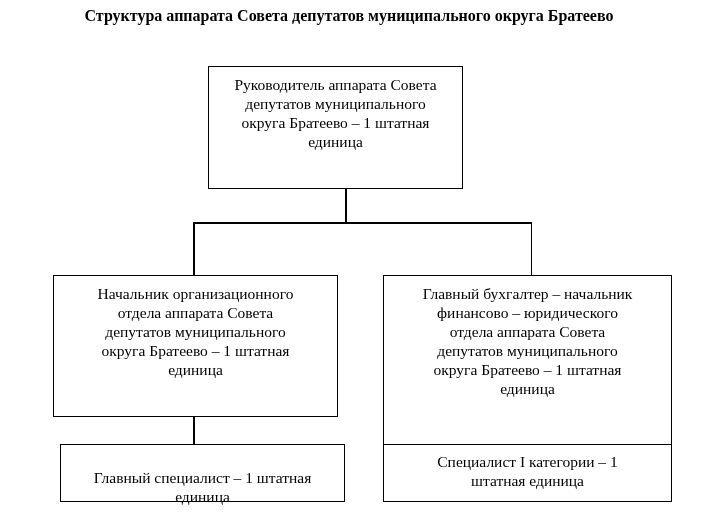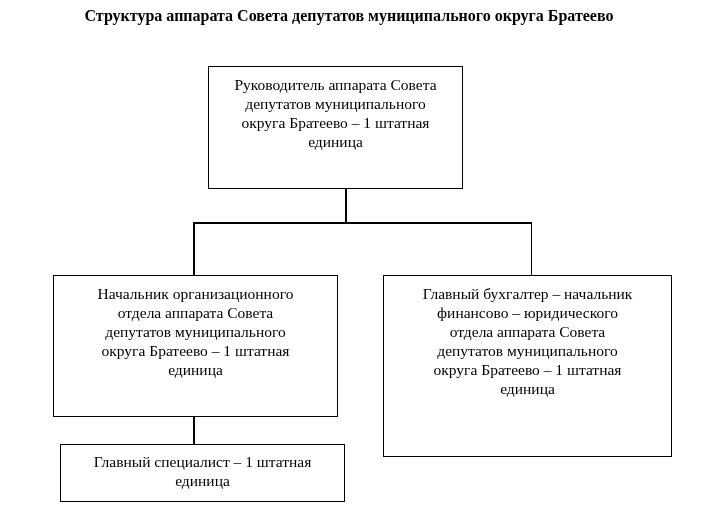--- a/index.html
+++ b/index.html
@@ -42,21 +42,21 @@
       left: 208px; top: 66px; width: 255px; height: 123px;
     }
     .node-mid-left {
       left: 53px; top: 275px; width: 285px; height: 142px;
     }
     .node-mid-right {
       left: 383px; top: 275px; width: 289px; height: 182px;
     }
     .node-bot-left {
       left: 60px; top: 444px; width: 285px; height: 58px;
-      padding-top: 7px;
+      padding-top: 23px;
     }
     .node-bot-right {
       left: 383px; top: 444px; width: 289px; height: 58px;
       padding-top: 7px;
     }
     .line {
       position: absolute;
       background: #000000;
     }
     .v-line { width: 1.5px; }
@@ -96,14 +96,16 @@
   <div class="node node-mid-right">Главный бухгалтер – начальник
 финансово – юридического
 отдела аппарата Совета
 депутатов муниципального
 округа Братеево – 1 штатная
 единица</div>
 
   <div class="node node-bot-left">Главный специалист – 1 штатная
 единица</div>
 
+  <div class="node node-bot-right">Специалист I категории – 1
+штатная единица</div>
 
 </div>
 
 </body></html>

